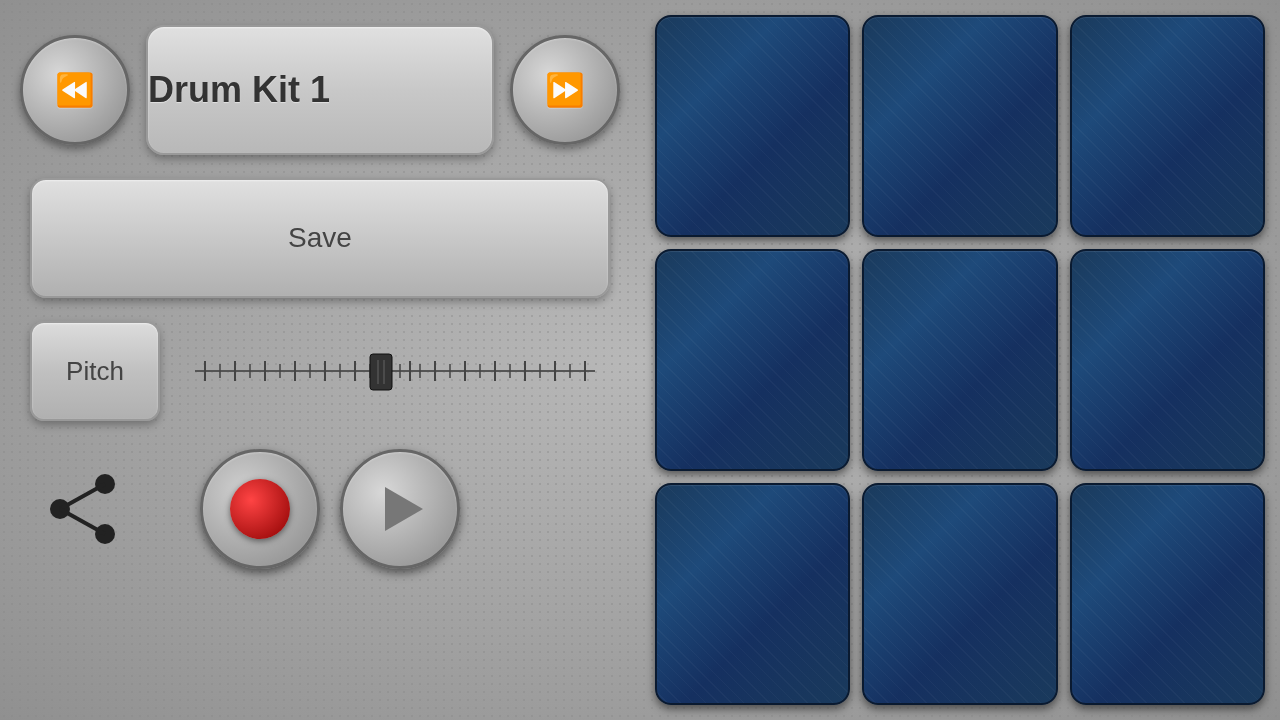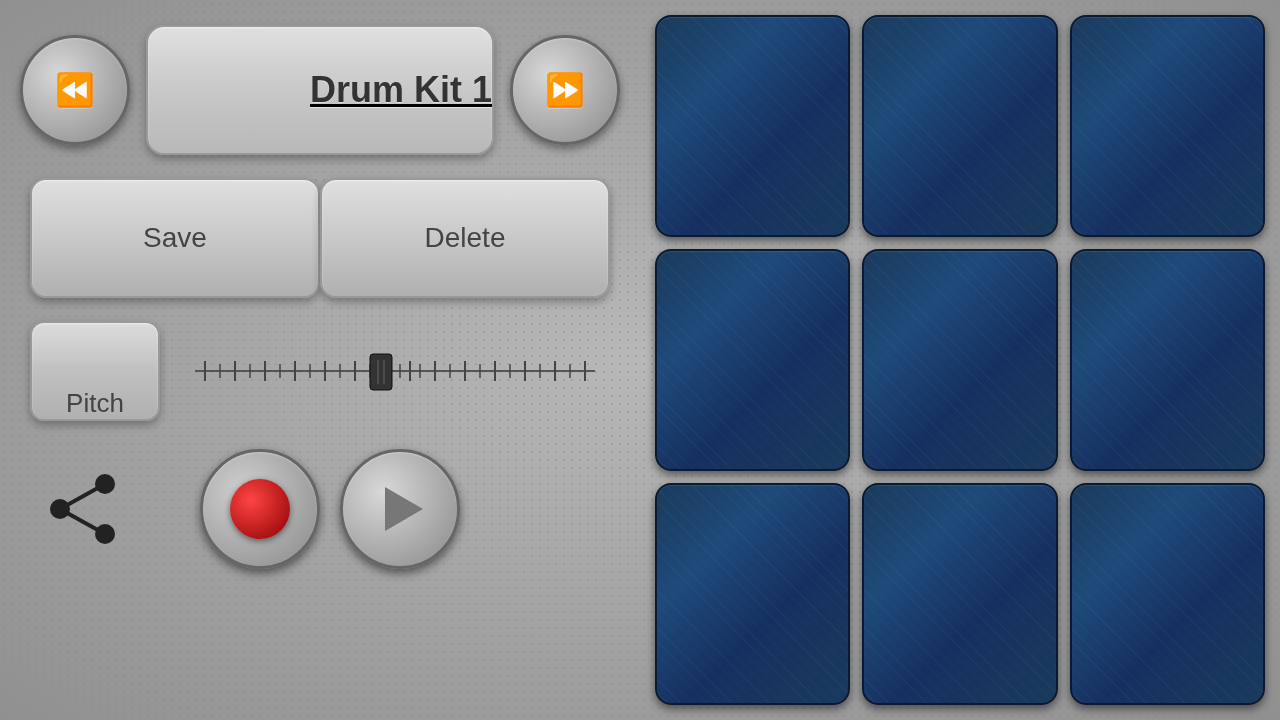--- a/index.html
+++ b/index.html
@@ -65,24 +65,23 @@
       flex-shrink: 0;
     }
 
     .drum-kit-label {
       flex: 1;
       background: linear-gradient(180deg, #e0e0e0 0%, #c8c8c8 50%, #b8b8b8 100%);
       border-radius: 18px;
       border: 2px solid #999;
       display: flex;
       align-items: center;
-      justify-content: flex-end;
+      justify-content: flex-start;
       height: 130px;
       box-shadow: 0 4px 8px rgba(0,0,0,0.3), inset 0 1px 2px rgba(255,255,255,0.5);
-      text-decoration: underline;
     }
 
     .drum-kit-label span {
       font-size: 36px;
       font-weight: bold;
       color: #333;
       text-shadow: 0 1px 1px rgba(255,255,255,0.5);
     }
 
     
@@ -119,21 +118,21 @@
       padding: 0 10px;
     }
 
     .pitch-button {
       width: 130px;
       height: 100px;
       background: linear-gradient(180deg, #dcdcdc 0%, #c0c0c0 50%, #b0b0b0 100%);
       border-radius: 14px;
       border: 2px solid #999;
       display: flex;
-      align-items: flex-end;
+      align-items: center;
       justify-content: center;
       cursor: pointer;
       box-shadow: 0 4px 8px rgba(0,0,0,0.3), inset 0 1px 2px rgba(255,255,255,0.5);
       flex-shrink: 0;
     }
 
     .pitch-button span {
       font-size: 26px;
       color: #444;
     }
@@ -281,23 +280,20 @@
       </div>
 
       <div class="circle-button">
         <span class="btn-icon">⏩</span>
       </div>
     </div>
 
     <div class="action-row">
       <div class="action-button">
         <span>Save</span>
-      </div>
-      <div class="action-button">
-        <span>Delete</span>
       </div>
     </div>
 
     <div class="pitch-row">
       <div class="pitch-button">
         <span>Pitch</span>
       </div>
 
       <div class="pitch-slider-container">
         <svg class="ticks-svg" viewBox="0 0 400 50">

